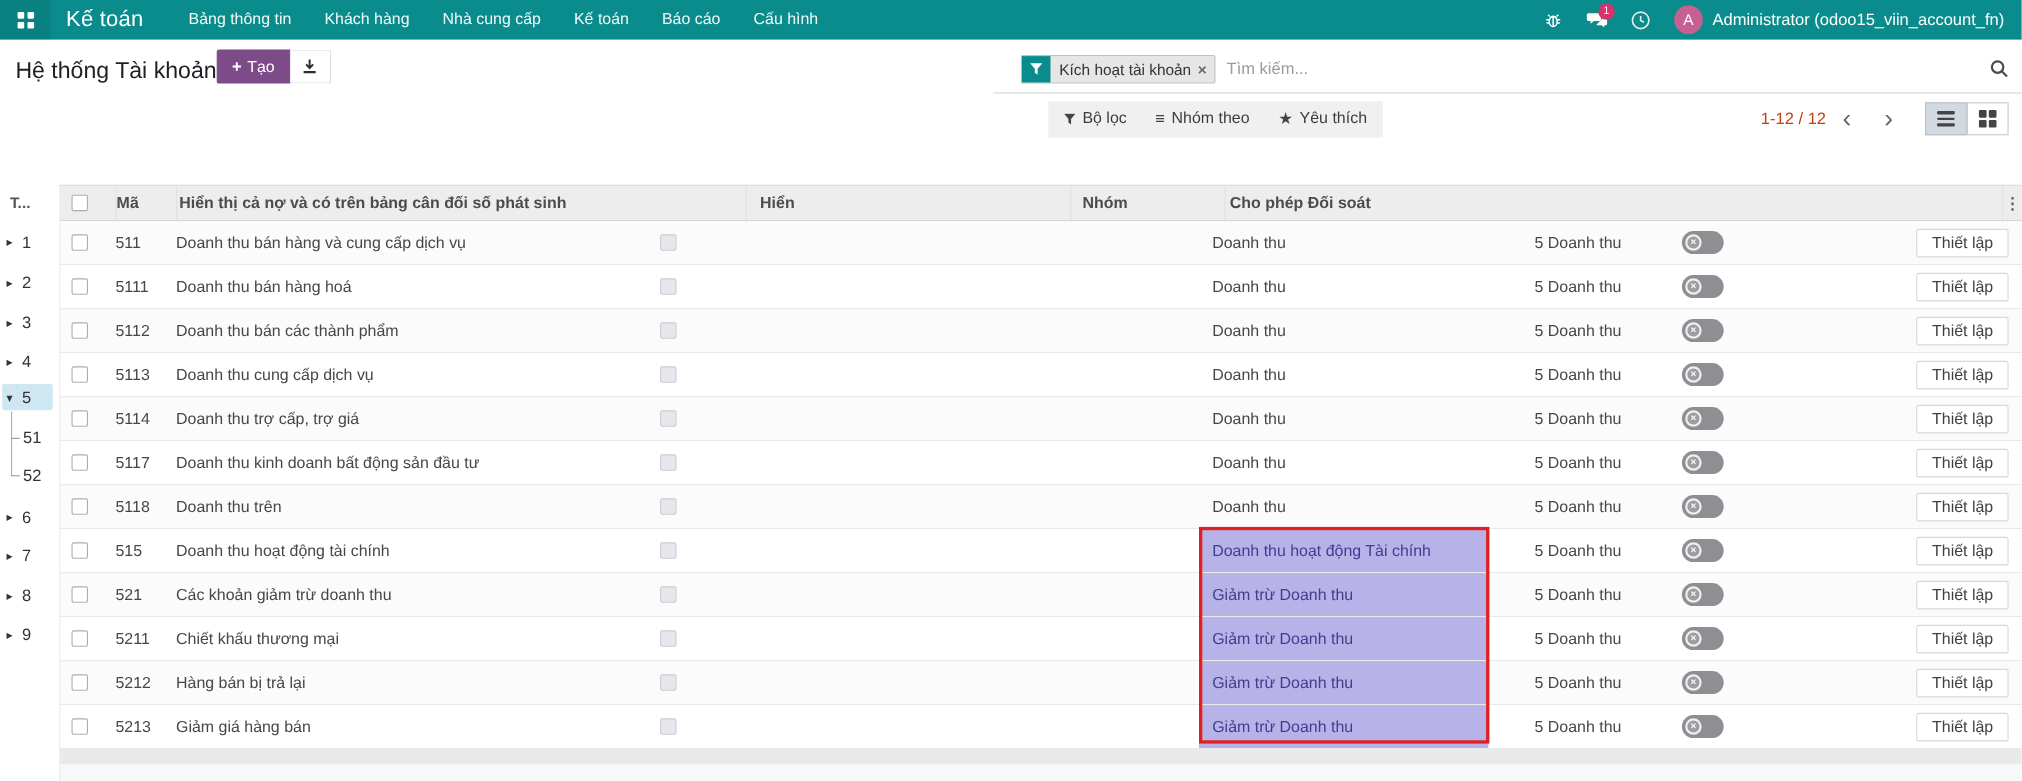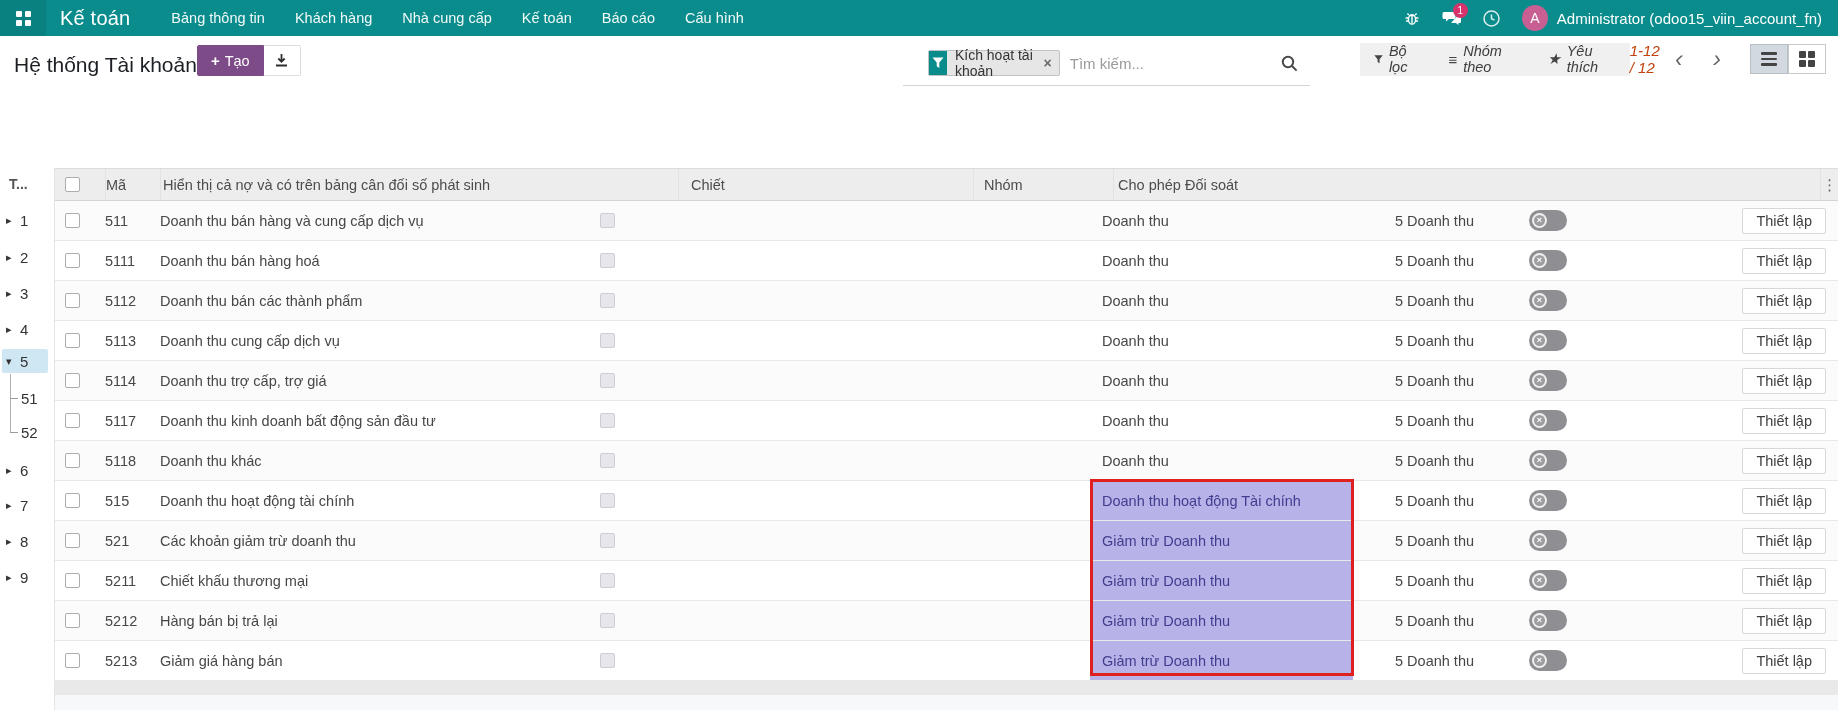--- a/index.html
+++ b/index.html
@@ -22,30 +22,30 @@
   .user-name { font-size:15px; color:#fff; }
 
   
   .control-panel { display:flex; padding:0 0 0 14px; height:92px; }
   .cp-left { display:flex; flex-direction:row; }
   .page-title { font-size:21px; color:#1c1f23; margin-top:17px; }
   .btn-row { display:flex; margin-top:9px; }
   .btn-create { background:#7d4b87; color:#fff; border:1px solid #7d4b87; font-size:14.5px; padding:0 13px; height:31px; display:flex; align-items:center; gap:5px; cursor:pointer; border-radius:2px 0 0 2px; font-family:inherit; }
   .btn-create .plus { font-weight:700; font-size:15px; }
   .btn-export { width:37px; height:31px; background:#fff; border:1px solid #ddd; border-left:none; display:flex; align-items:center; justify-content:center; cursor:pointer; border-radius:0 2px 2px 0; }
-  .cp-right { margin-left:auto; width:935px; display:flex; flex-direction:row; }
+  .cp-right { margin-left:auto; width:935px; display:flex; flex-direction:column; }
   .search-row { display:flex; align-items:center; height:45px; margin-top:5px; border-bottom:1px solid #d4d4d4; padding-left:25px; }
   .facet { display:flex; align-items:stretch; border:1px solid #c2c2c2; height:26px; background:#e6e6e6; border-radius:2px; }
   .facet-funnel { width:26px; background:#0a8c8c; display:flex; align-items:center; justify-content:center; }
   .facet-label { font-size:14px; color:#333; display:flex; align-items:center; padding:0 4px 0 8px; }
   .facet-x { display:flex; align-items:center; padding:0 7px 0 2px; color:#6b6b6b; font-weight:700; font-size:14px; cursor:pointer; }
   .search-input { flex:1; border:none; outline:none; font-size:15px; margin-left:10px; color:#333; font-family:inherit; background:transparent; }
   .search-input::placeholder { color:#9b9b9b; }
   .search-mag { padding:0 12px; cursor:pointer; display:flex; align-items:center; }
-  .filter-row { display:flex; align-items:center; height:40px; margin-top:3px;font-style:italic; }
+  .filter-row { display:flex; align-items:center; height:40px; margin-top:3px; }
   .filter-group { display:inline-flex; background:#f0f0f1; height:33px; align-items:center; padding:0 14px; gap:26px; margin-left:50px; }
   .fbtn { display:flex; align-items:center; gap:6px; font-size:14.5px; color:#3d3d3d; cursor:pointer; }
   .fbtn .gi { font-size:15px; color:#444; }
   .pager-zone { margin-left:auto; display:flex; align-items:center; }
   .pager-val { font-size:15px; color:#c2410c; }
   .pg-arrow { font-size:24px; color:#666; padding:0 15px; cursor:pointer; line-height:1; }
   .view-switch { display:flex; margin:0 12px 0 14px; }
   .vs-btn { width:38px; height:30px; border:1px solid #c8c8c8; background:#fff; display:flex; align-items:center; justify-content:center; cursor:pointer; }
   .vs-btn.active { background:#d3d9e0; border-color:#b9bfc6; }
   .icon-list { display:flex; flex-direction:column; gap:3px; }
@@ -60,21 +60,21 @@
   .hier { width:55px; position:relative; border-right:1px solid #e4e4e4; background:#fff; flex-shrink:0; }
   .hier-header { position:absolute; top:8px; left:9px; font-size:14px; font-weight:700; color:#555; }
   .tree-item { position:absolute; left:6px; height:24px; display:flex; align-items:center; font-size:15px; color:#333; cursor:pointer; }
   .tree-item .caret { width:14px; font-size:11px; color:#333; }
   .tree-item.sel { left:2px; width:46px; background:#cfe7f3; padding-left:4px; border-radius:2px; }
   .tree-item.child { left:10px; }
   .dash { display:inline-block; width:8px; height:1px; background:#9a9a9a; margin-right:3px; }
   .tree-vline { position:absolute; left:10px; top:206px; height:59px; width:1px; background:#b0b0b0; }
 
   .grid { flex:1; display:flex; flex-direction:column; position:relative; }
-  .thead { display:flex; height:33px; background:#ededee; border-top:1px solid #dcdcdc; border-bottom:1px solid #d4d4d4; align-items:center; font-weight:400; font-size:14.5px; color:#4c4c4c; }
+  .thead { display:flex; height:33px; background:#ededee; border-top:1px solid #dcdcdc; border-bottom:1px solid #d4d4d4; align-items:center; font-weight:700; font-size:14.5px; color:#4c4c4c; }
   .th { height:100%; display:flex; align-items:center; border-left:1px solid #e2e2e4; }
   .th:first-child { border-left:none; }
   .trow { display:flex; height:40px; border-bottom:1px solid #e8e8e8; align-items:center; font-size:14.5px; color:#474747; background:#fff; cursor:pointer; }
   .trow:nth-child(even) { background:#fbfbfb; }
   .col-check { width:50px; padding-left:10px; display:flex; align-items:center; }
   .col-code { width:55px; }
   .col-name { width:412px; }
   .col-debit { width:518px; display:flex; align-items:center; padding-left:28px;text-align:right; }
   .th.col-debit { padding-left:2px; }
   .col-type { width:295px; padding:0; display:flex; align-items:stretch; height:100%; }
@@ -282,21 +282,21 @@
       </div>
   </div>
 
   <div class="grid">
     <div class="thead">
       <div class="th col-check">
           <span class="cb"></span>
         </div>
       <div class="th col-code">Mã</div>
       <div class="th col-debit">Hiển thị cả nợ và có trên bảng cân đối số phát sinh</div>
-      <div class="th col-type">Chiết</div>
+      <div class="th col-type">Hiển</div>
       <div class="th col-group">Nhóm</div>
       <div class="th col-recon">Cho phép Đối soát</div>
       <div class="th col-setup"></div>
       <div class="th-dots">⋮</div>
     </div>
 
     <div class="trow">
       <div class="col-check">
           <span class="cb"></span>
         </div>
@@ -426,21 +426,21 @@
         </div>
       <div class="col-setup">
           <button class="setup-btn">Thiết lập</button>
         </div>
     </div>
     <div class="trow">
       <div class="col-check">
           <span class="cb"></span>
         </div>
       <div class="col-code">5118</div>
-      <div class="col-name">Doanh thu khác</div>
+      <div class="col-name">Doanh thu trên</div>
       <div class="col-debit">
           <span class="cb dis"></span>
         </div>
       <div class="col-type">
           <span class="type-inner">Doanh thu</span>
         </div>
       <div class="col-group">5 Doanh thu</div>
       <div class="col-recon">
           <span class="toggle">
             <span class="knob">×</span>

